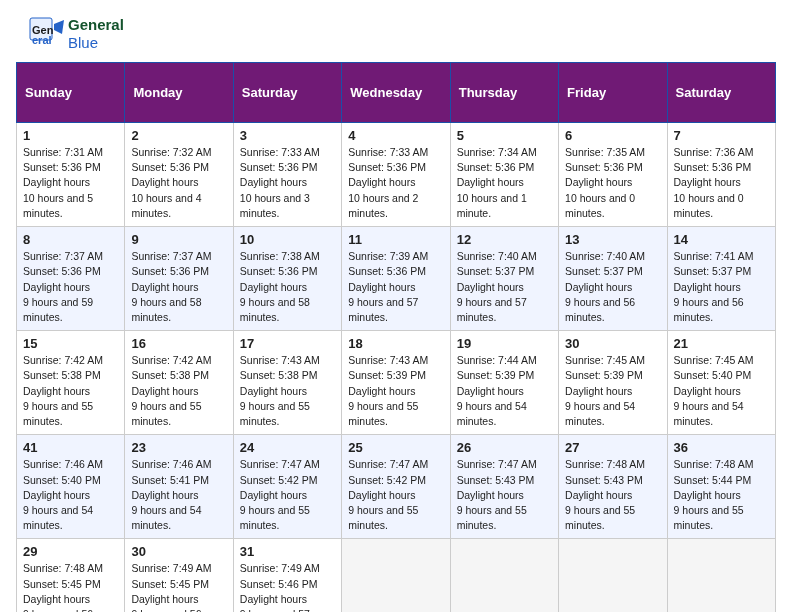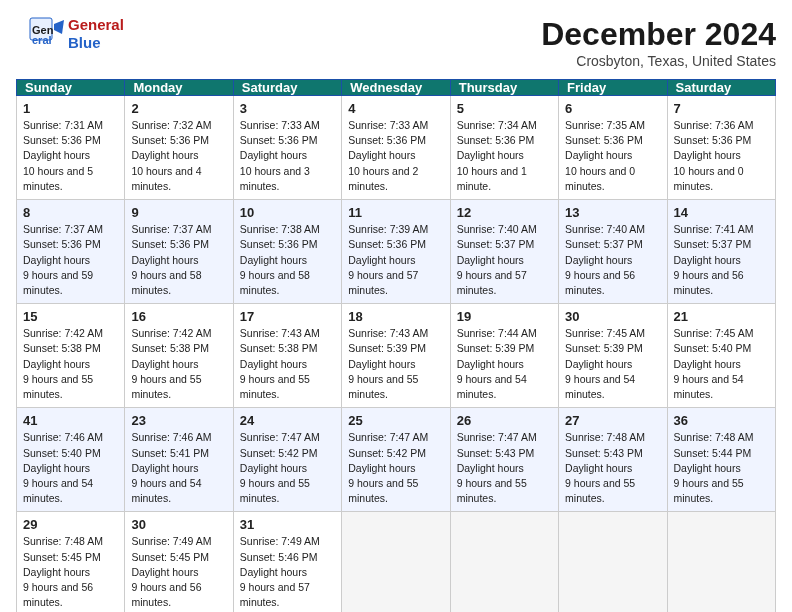--- a/index.html
+++ b/index.html
@@ -37,25 +37,25 @@
     }
     .location {
       font-size: 14px;
       color: #444;
     }
     .calendar {
       width: 100%;
       border-collapse: collapse;
     }
     .calendar th {
-      background: #0f766e;
+      background: #701a75;
       color: #fff;
       font-size: 13px;
       font-weight: bold;
-      padding: 0 8px;
+      padding: 22px 8px;
       text-align: left;
       border: 1px solid #1a4fa8;
     }
     .calendar td {
       border: 1px solid #ccc;
       vertical-align: top;
       padding: 5px 6px;
       font-size: 10.5px;
       color: #222;
       background: #fff;
@@ -86,31 +86,27 @@
   <div class="logo">
     <div class="logo-wrapper">
       <svg width="36" height="36" viewBox="0 0 36 36">
         <rect x="2" y="2" width="22" height="22" rx="2" fill="#e8f0fe" stroke="#2563c8" stroke-width="1"></rect>
         <text x="4" y="18" font-size="11" font-family="Arial" font-weight="bold" fill="#1a1a1a">Gen</text>
         <text x="4" y="28" font-size="11" font-family="Arial" font-weight="bold" fill="#2563c8">eral</text>
         <polygon points="26,8 36,4 34,18 26,14" fill="#2563c8"></polygon>
       </svg>
       <div>
         <div style="font-size:15px;font-weight:bold;line-height:1.2;">
-          <span style="color:#b91c1c;">General</span>
+          <span style="color:#14532d;">General</span>
         </div>
-        <div style="font-size:15px;font-weight:bold;line-height:1.2;">
+        <div style="font-size:15px;font-weight:normal;line-height:1.2;">
           <span style="color:#2563c8;">Blue</span>
         </div>
       </div>
     </div>
-  </div>
-  <div class="title-block">
-    <div class="month-title">December 2024</div>
-    <div class="location">Crosbyton, Texas, United States</div>
   </div>
 </div>
 
 <table class="calendar">
   <thead>
     <tr>
     <th>Sunday</th>
         <th>Monday</th>
         <th>Saturday</th>
         <th>Wednesday</th>

